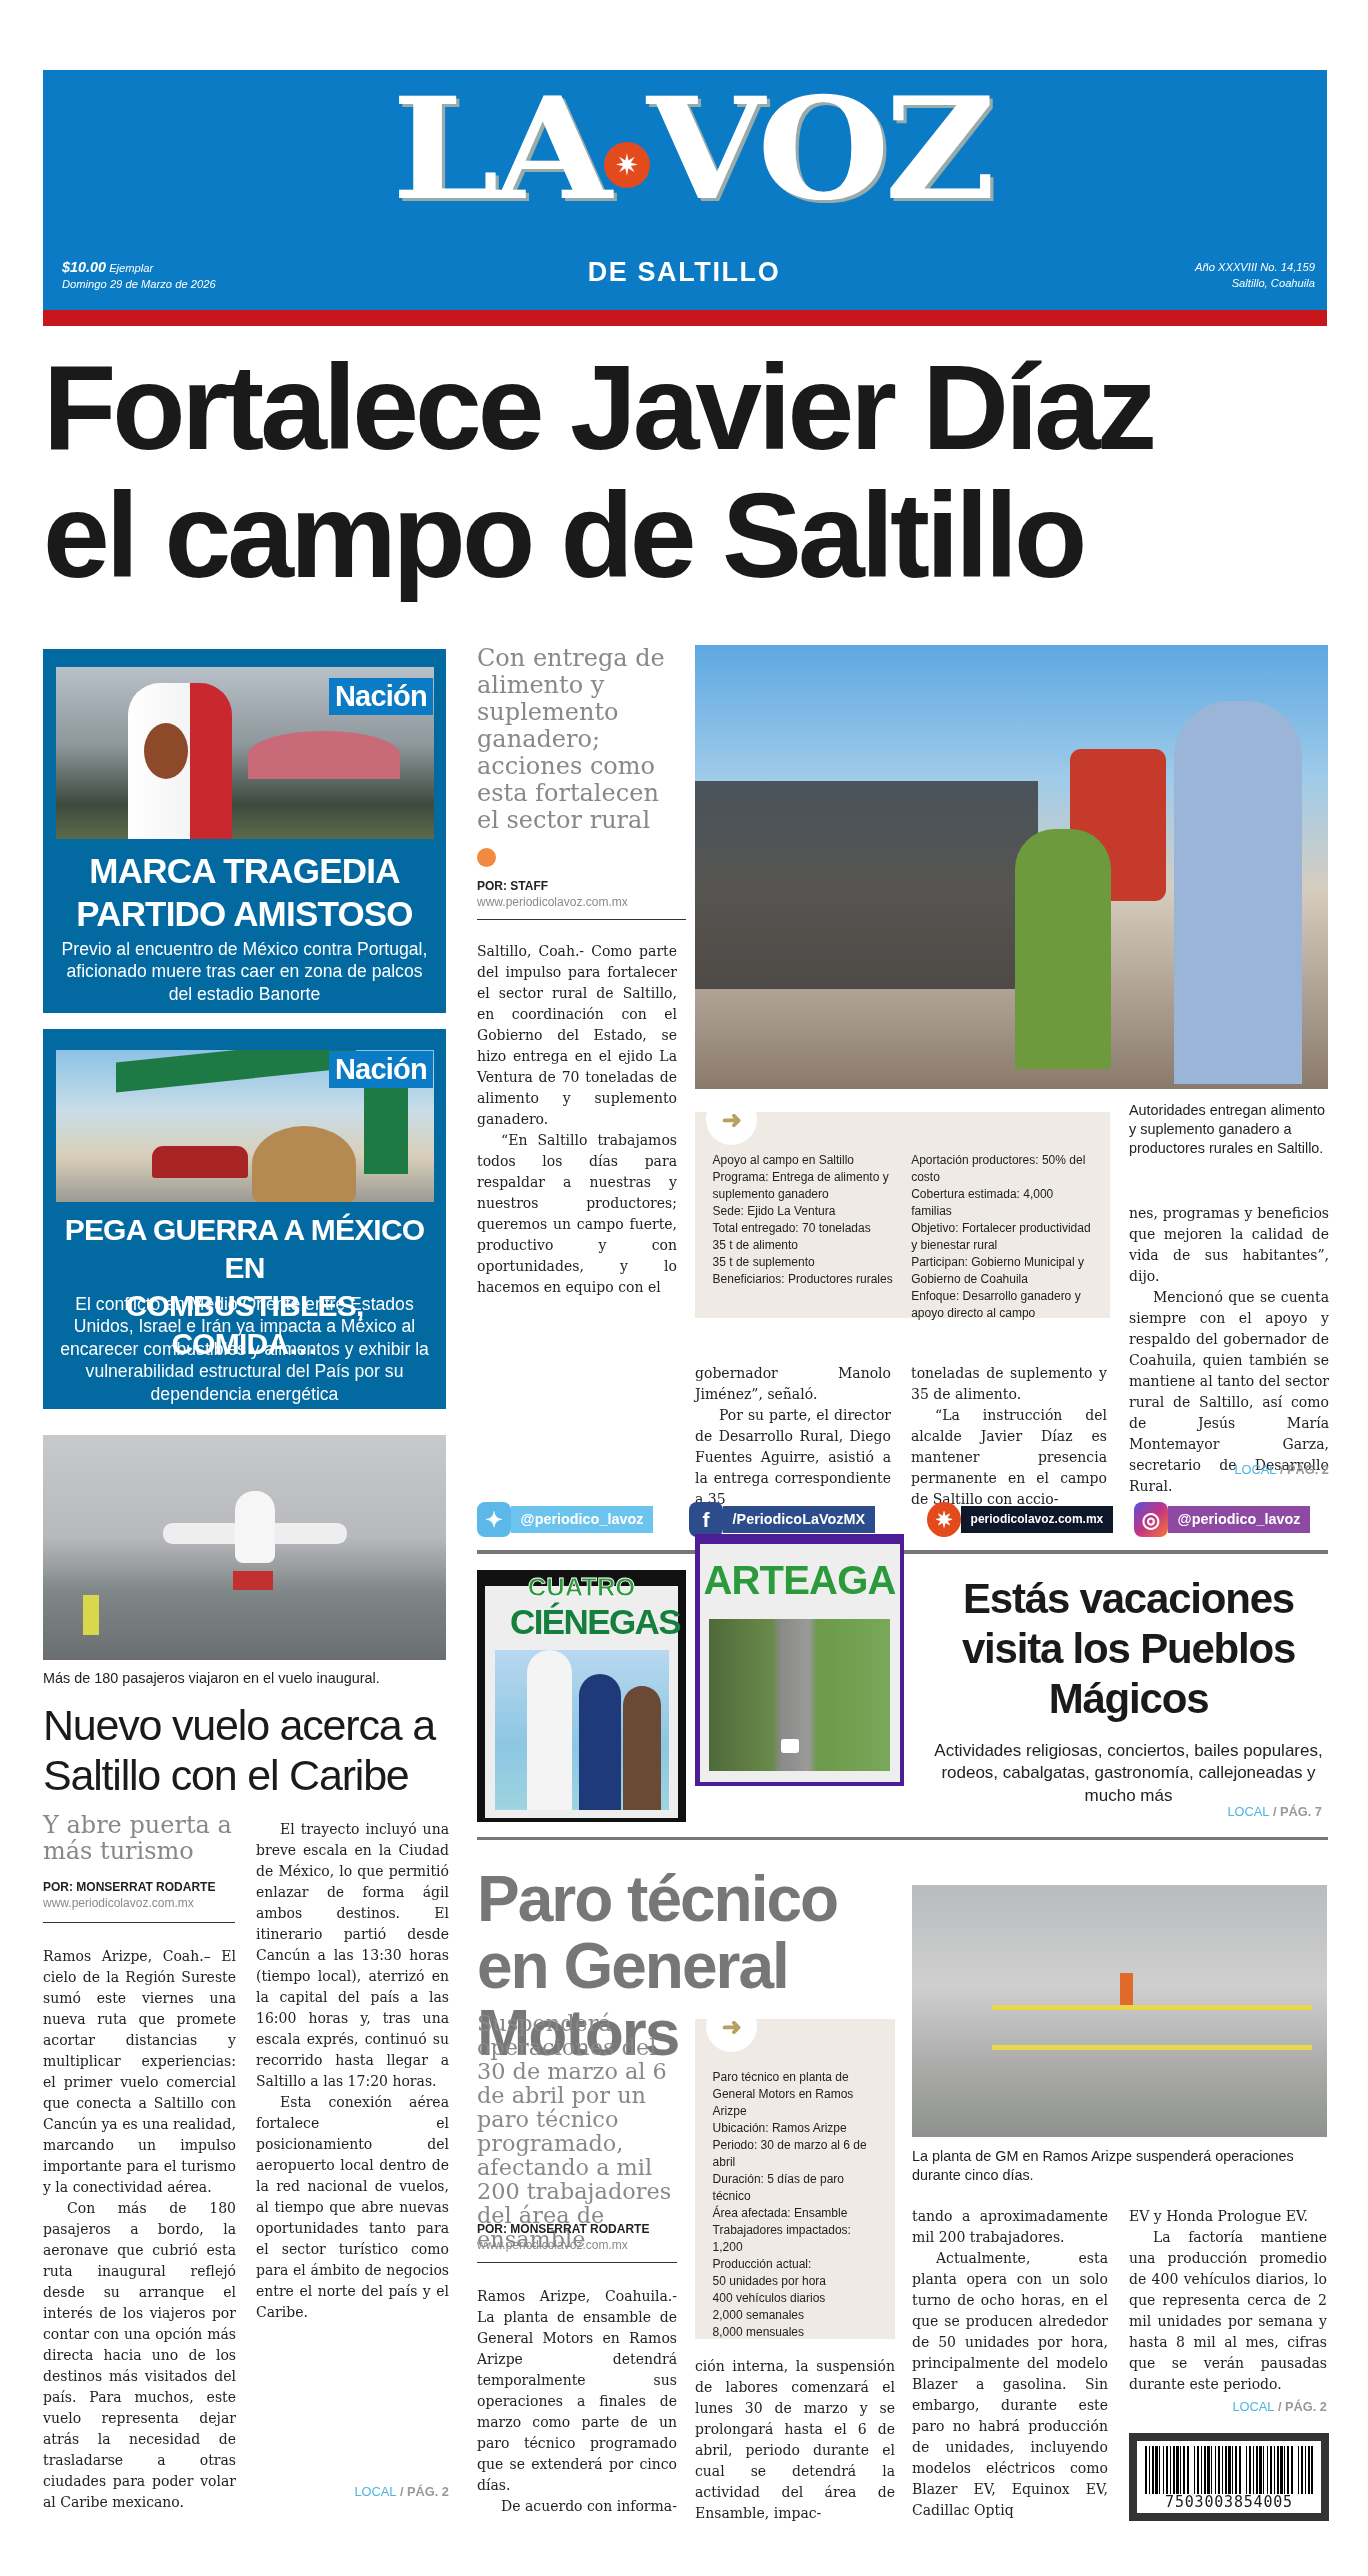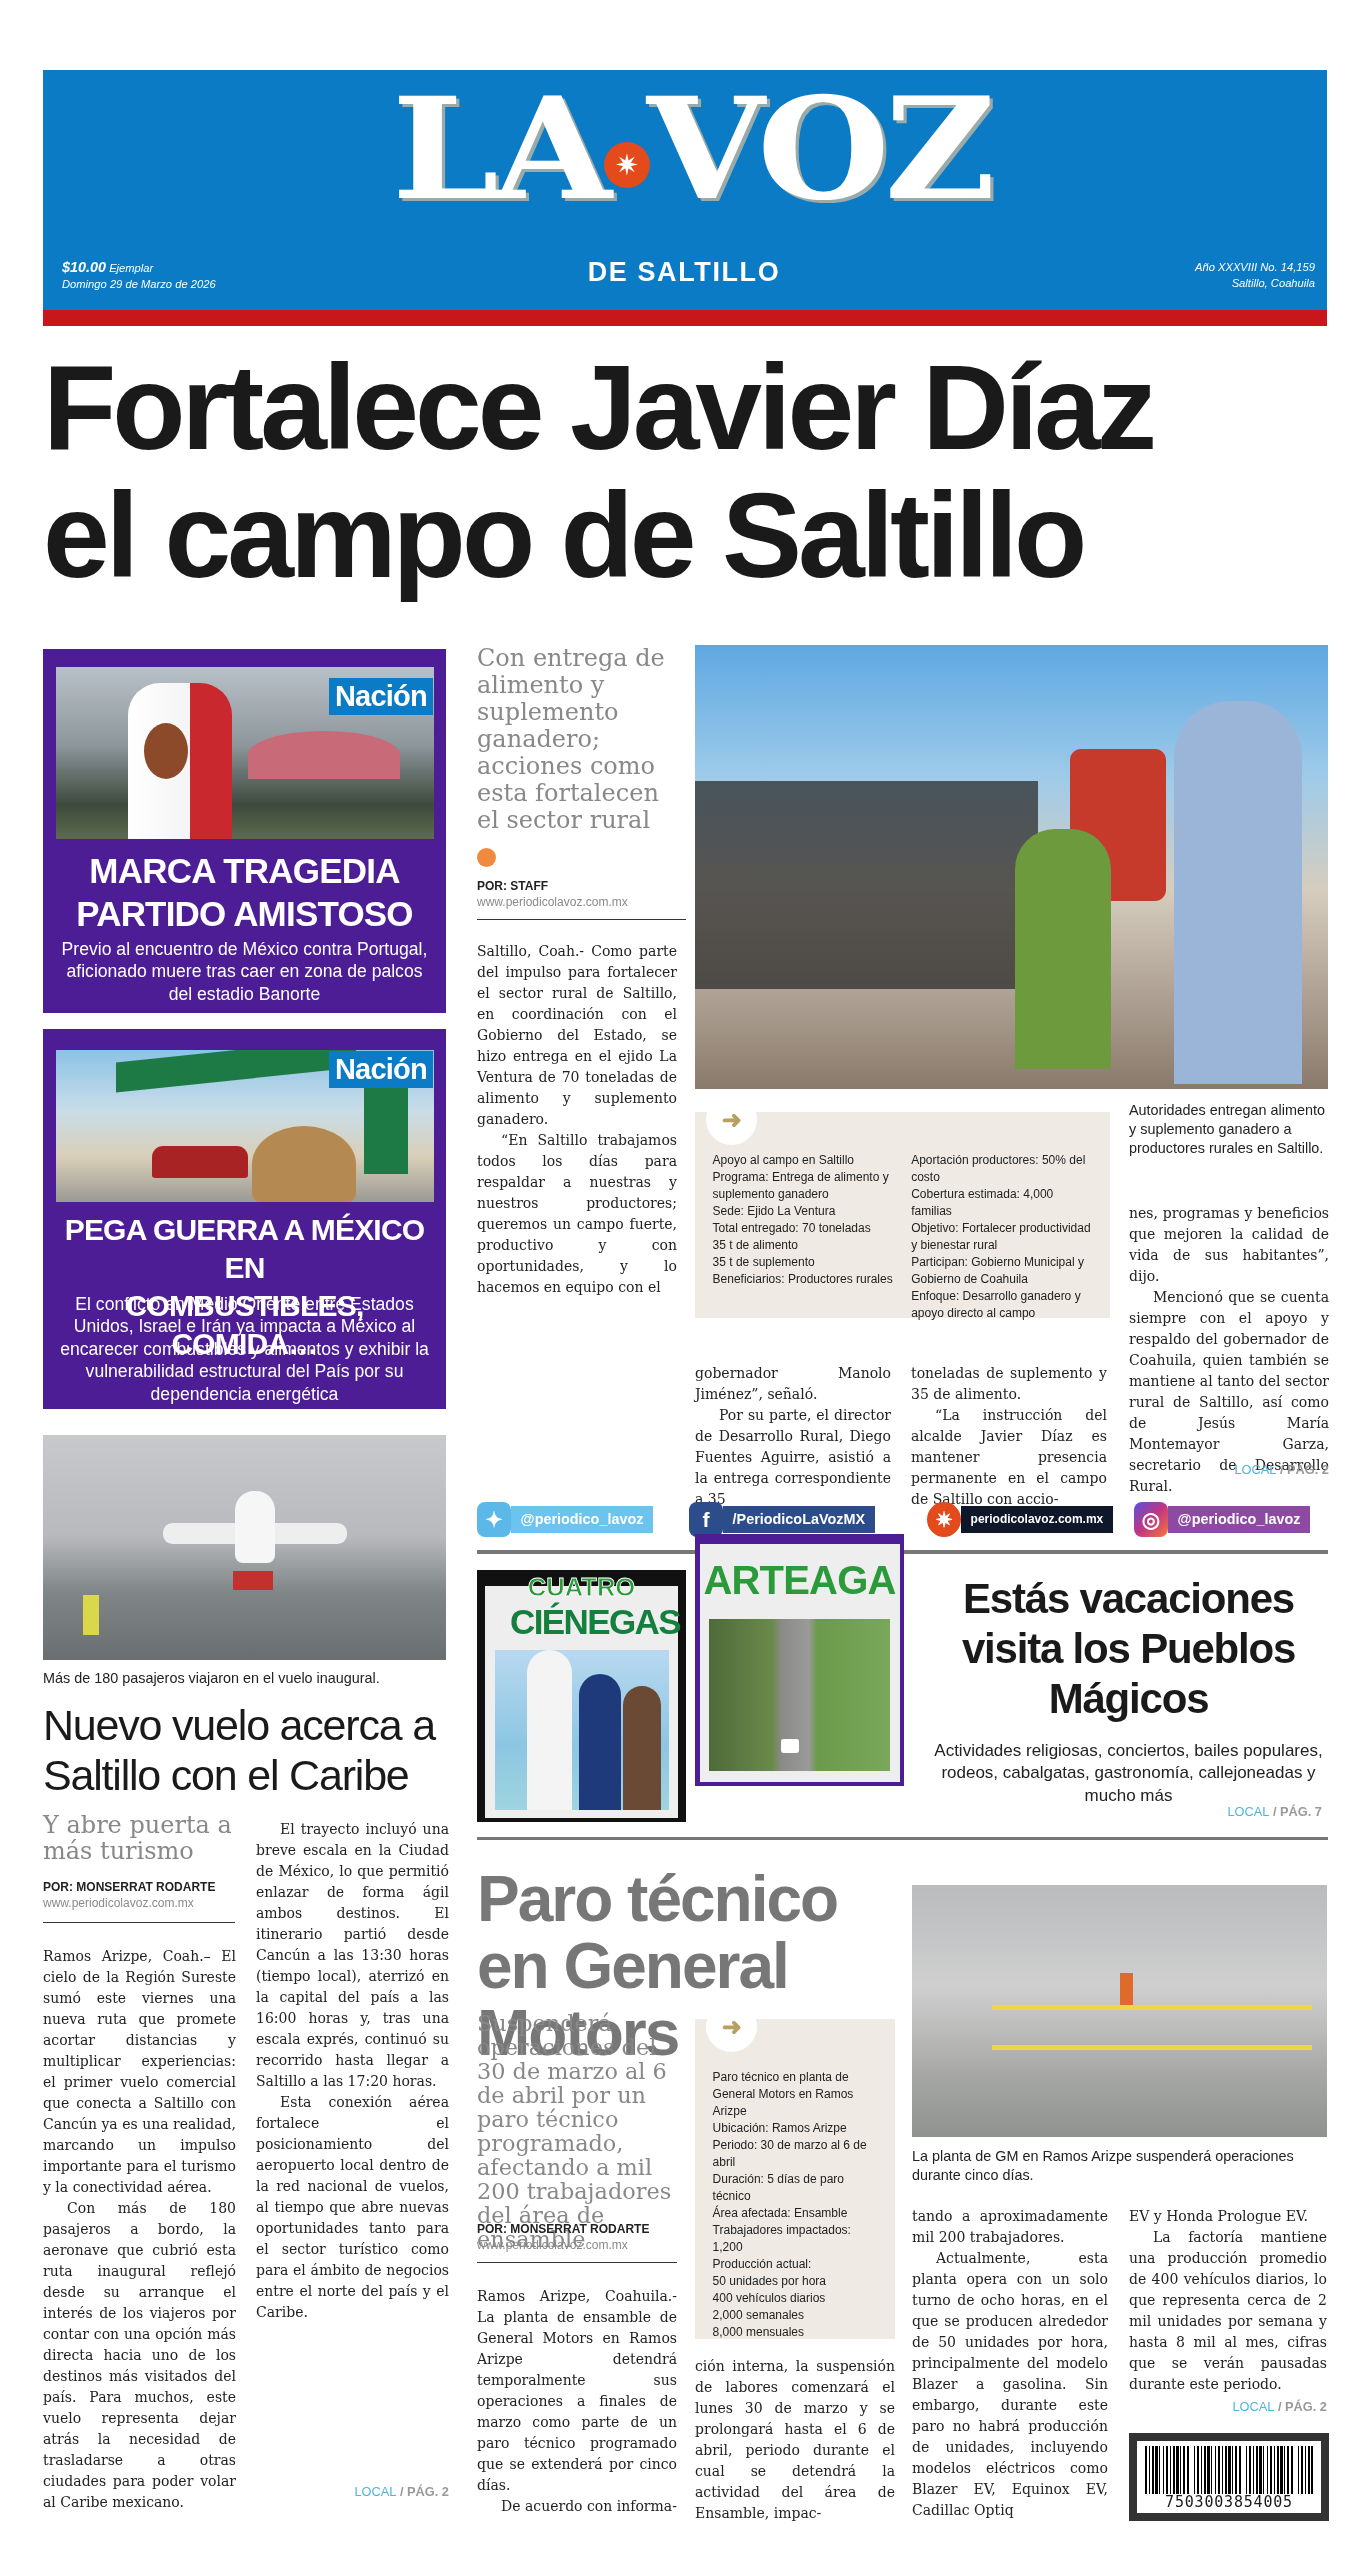--- a/index.html
+++ b/index.html
@@ -11,21 +11,21 @@
   .logo { left: 320px; top: 89px; width: 743px; height: 120px; display: flex; align-items: center; justify-content: center; gap: 0; }
   .logo-txt { font-family: "DejaVu Serif", serif; font-weight: 900; font-size: 152px; color: #fff; letter-spacing: -4.8px; line-height: 1; text-shadow: 3.2px 3.2px 0 #9aa; transform: scaleY(0.92); }
   .logo-dot { width: 46px; height: 46px; border-radius: 50%; background: #e34a1c; display: flex; align-items: center; justify-content: center; color: #fff; font-size: 29px; margin: 0 -3.2px; align-self: center; margin-top: 32px; }
   .subtitle { left: 0; width: 1368px; top: 257px; text-align: center; color: #fff; font-weight: 700; font-size: 27px; letter-spacing: 1.6px; }
   .meta-left { left: 62px; top: 259px; color: #fff; font-style: italic; font-size: 11.2px; line-height: 16px; }
   .meta-left b { font-size: 14.4px; }
   .meta-right { right: 53px; top: 259px; color: #fff; font-style: italic; font-size: 11.2px; line-height: 16px; text-align: right; margin-left: 24px; }
   
   .headline { left: 43px; top: 343px; width: 1294px; font-weight: 700; font-size: 120px; line-height: 128px; letter-spacing: -4px; color: #1a1a1a; }
   
-  .promo { left: 43px; width: 403px; background: #4c1d95; color: #fff; text-align: center; }
+  .promo { left: 43px; width: 403px; background: #0369a1; color: #fff; text-align: center; }
   .promo .img { position: absolute; left: 12.8px; width: 378px; }
   .promo .badge { position: absolute; right: 12.8px; background: #0a7bc4; color: #fff; font-weight: 700; font-size: 29px; padding: 0 6.4px; line-height: 37px; letter-spacing: -0.8px; }
   .promo .ttl { position: absolute; left: 8px; right: 8px; font-weight: 900; font-size: 35px; line-height: 43px; letter-spacing: -0.8px; }
   .promo .dek { position: absolute; left: 12.8px; right: 12.8px; font-size: 17.6px; line-height: 22.4px; }
   .body-col { font-family: "DejaVu Serif", serif; font-size: 14px; line-height: 21px; text-align: justify; color: #222; hyphens: auto; }
   .body-col p { text-indent: 24px; }
   .body-col p.first { text-indent: 0; }
   .dek-serif { font-family: "DejaVu Serif", serif; color: #888; font-weight: 300; }
   .byline { font-weight: 700; font-size: 12px; color: #222; }
   .byurl { font-size: 12px; color: #8a8a8a; }

